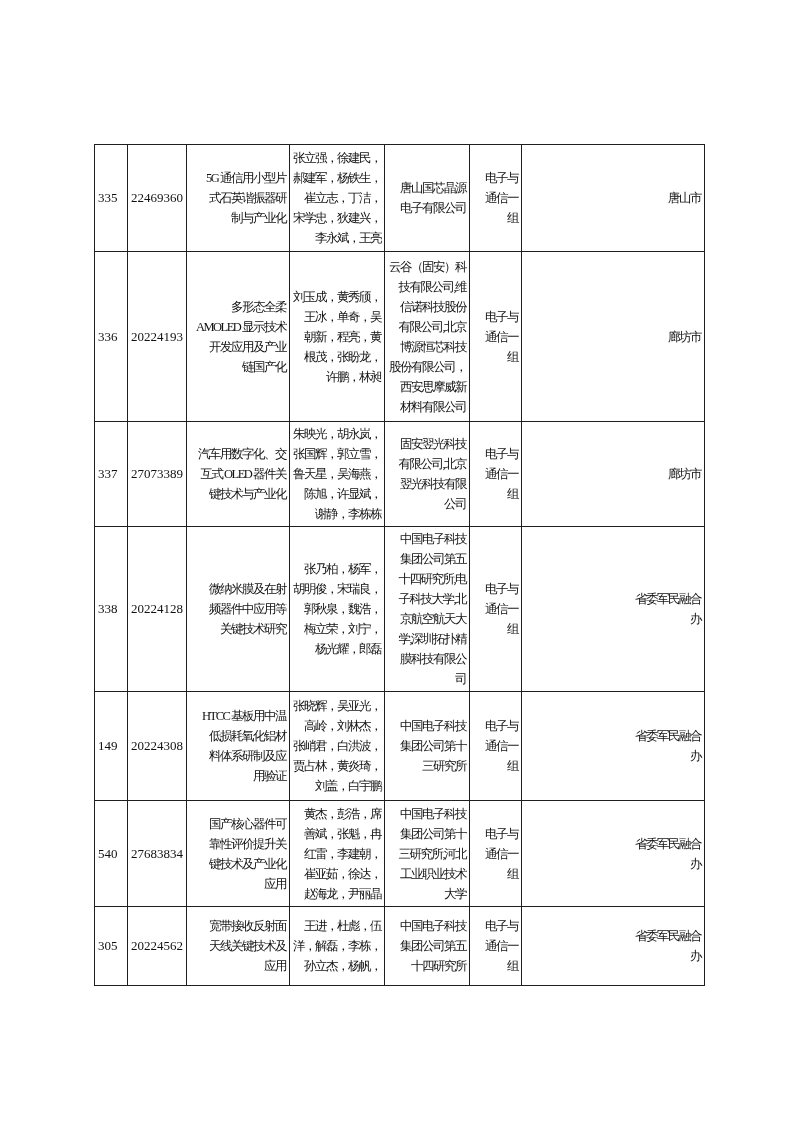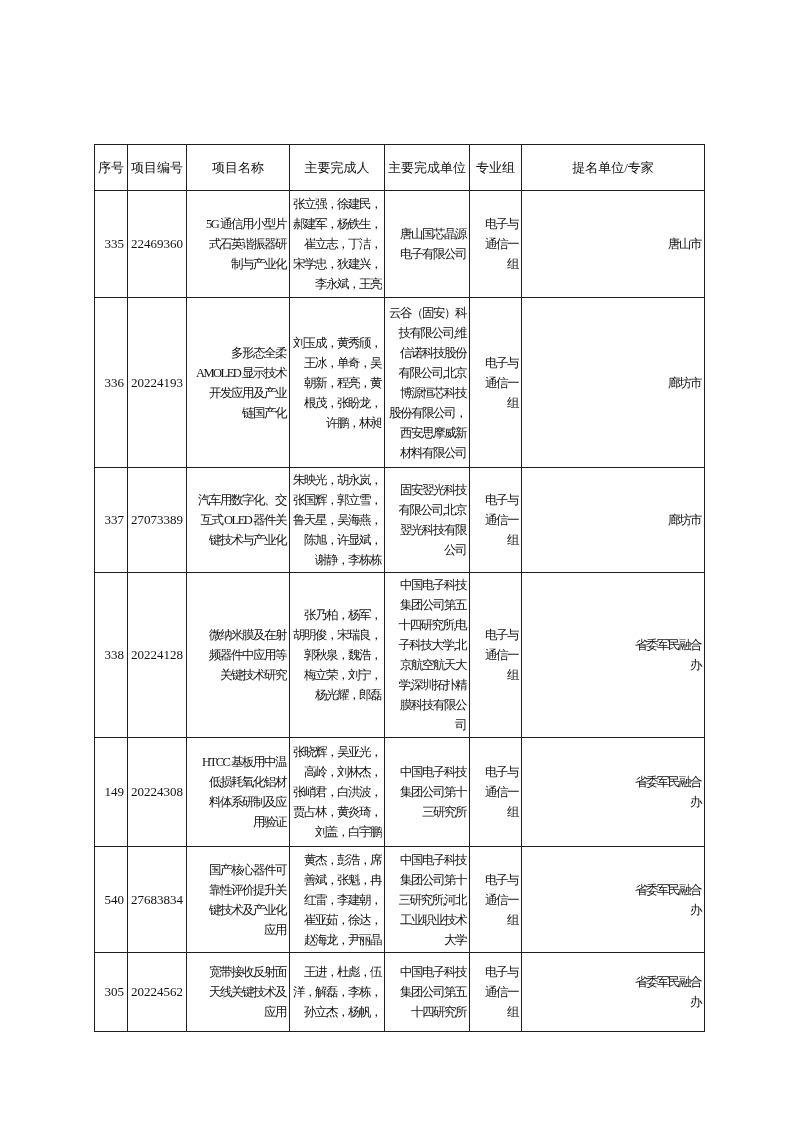--- a/index.html
+++ b/index.html
@@ -35,21 +35,21 @@
   }
   th.hdr {
     font-size: 13px;
     text-align: center;
     line-height: 16px;
     letter-spacing: 0;
     white-space: nowrap;
     overflow: hidden;
   }
   td.c-seq, td.c-code {
-    text-align: right;
+    text-align: left;
     font-size: 13px;
     letter-spacing: 0;
     margin-top: 45px;
   }
   td.c-title, td.c-people, td.c-orgs, td.c-group, td.c-nom {
     text-align: right;
     font-size: 12.5px;
     letter-spacing: -1.5px;
     line-height: 20px;
     white-space: pre-line;
@@ -72,29 +72,20 @@
     <colgroup>
       <col style="width:33px">
         <col style="width:59px">
         <col style="width:103px">
       <col style="width:95px">
         <col style="width:85px">
         <col style="width:52px">
       <col style="width:183px">
     </colgroup>
     <tbody>
-        <tr class="r-h">
-      <th class="hdr">序号</th>
-      <th class="hdr">项目编号</th>
-      <th class="hdr">项目名称</th>
-      <th class="hdr">主要完成人</th>
-      <th class="hdr">主要完成单位</th>
-      <th class="hdr">专业组</th>
-      <th class="hdr">提名单位/专家</th>
-    </tr>
     <tr class="r-335">
       <td class="c-seq">335</td>
       <td class="c-code">22469360</td>
       <td class="c-title">5G 通信用小型片
 式石英谐振器研
 制与产业化</td>
       <td class="c-people">张立强，徐建民，
 郝建军，杨铁生，
 崔立志，丁洁，
 宋学忠，狄建兴，

